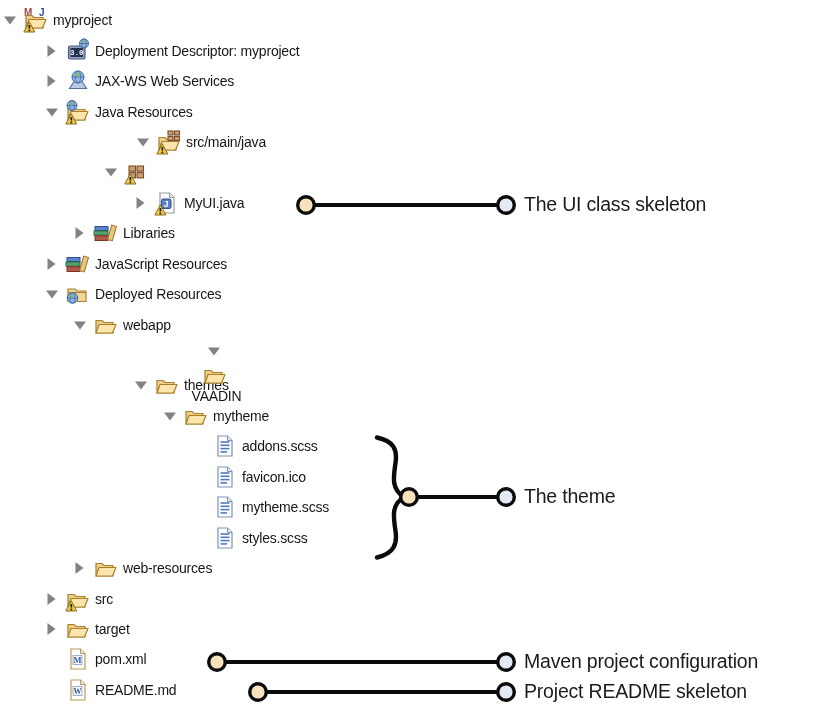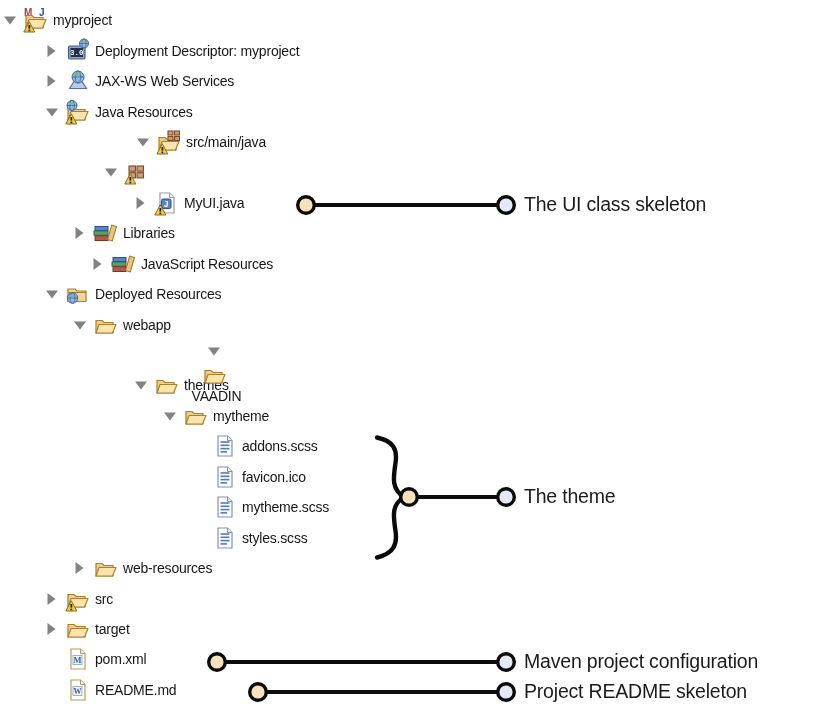--- a/index.html
+++ b/index.html
@@ -193,21 +193,21 @@
             <rect x="2" y="6.5" width="13" height="4" fill="#5b82c8" stroke="#2d5191" stroke-width="1"></rect>
             <rect x="1" y="11" width="14" height="4.2" fill="#58a06c" stroke="#2c6e40" stroke-width="1"></rect>
             <rect x="2" y="15.7" width="13" height="4.8" fill="#b05a4a" stroke="#7c3428" stroke-width="1"></rect>
             <g transform="rotate(16 19 13)">
               <rect x="16.5" y="5.5" width="5" height="15" fill="#e8c77d" stroke="#9a7430" stroke-width="1"></rect>
             </g>
           </svg>
         </span>
         <span class="tree-label">Libraries</span>
       </div>
-      <div class="row" style="padding-left: 45px; margin-left: 46px;">
+      <div class="row" style="padding-left: 45px;">
         <span class="arrow-slot">
           <svg width="12" height="14" viewBox="0 0 12 14">
             <path d="M2.5 1 L10.5 7 L2.5 13 Z" fill="#828282"></path>
           </svg>
         </span>
         <span class="icon-slot">
           <svg width="26" height="26" viewBox="0 0 26 26">
             <rect x="2" y="6.5" width="13" height="4" fill="#5b82c8" stroke="#2d5191" stroke-width="1"></rect>
             <rect x="1" y="11" width="14" height="4.2" fill="#58a06c" stroke="#2c6e40" stroke-width="1"></rect>
             <rect x="2" y="15.7" width="13" height="4.8" fill="#b05a4a" stroke="#7c3428" stroke-width="1"></rect>

